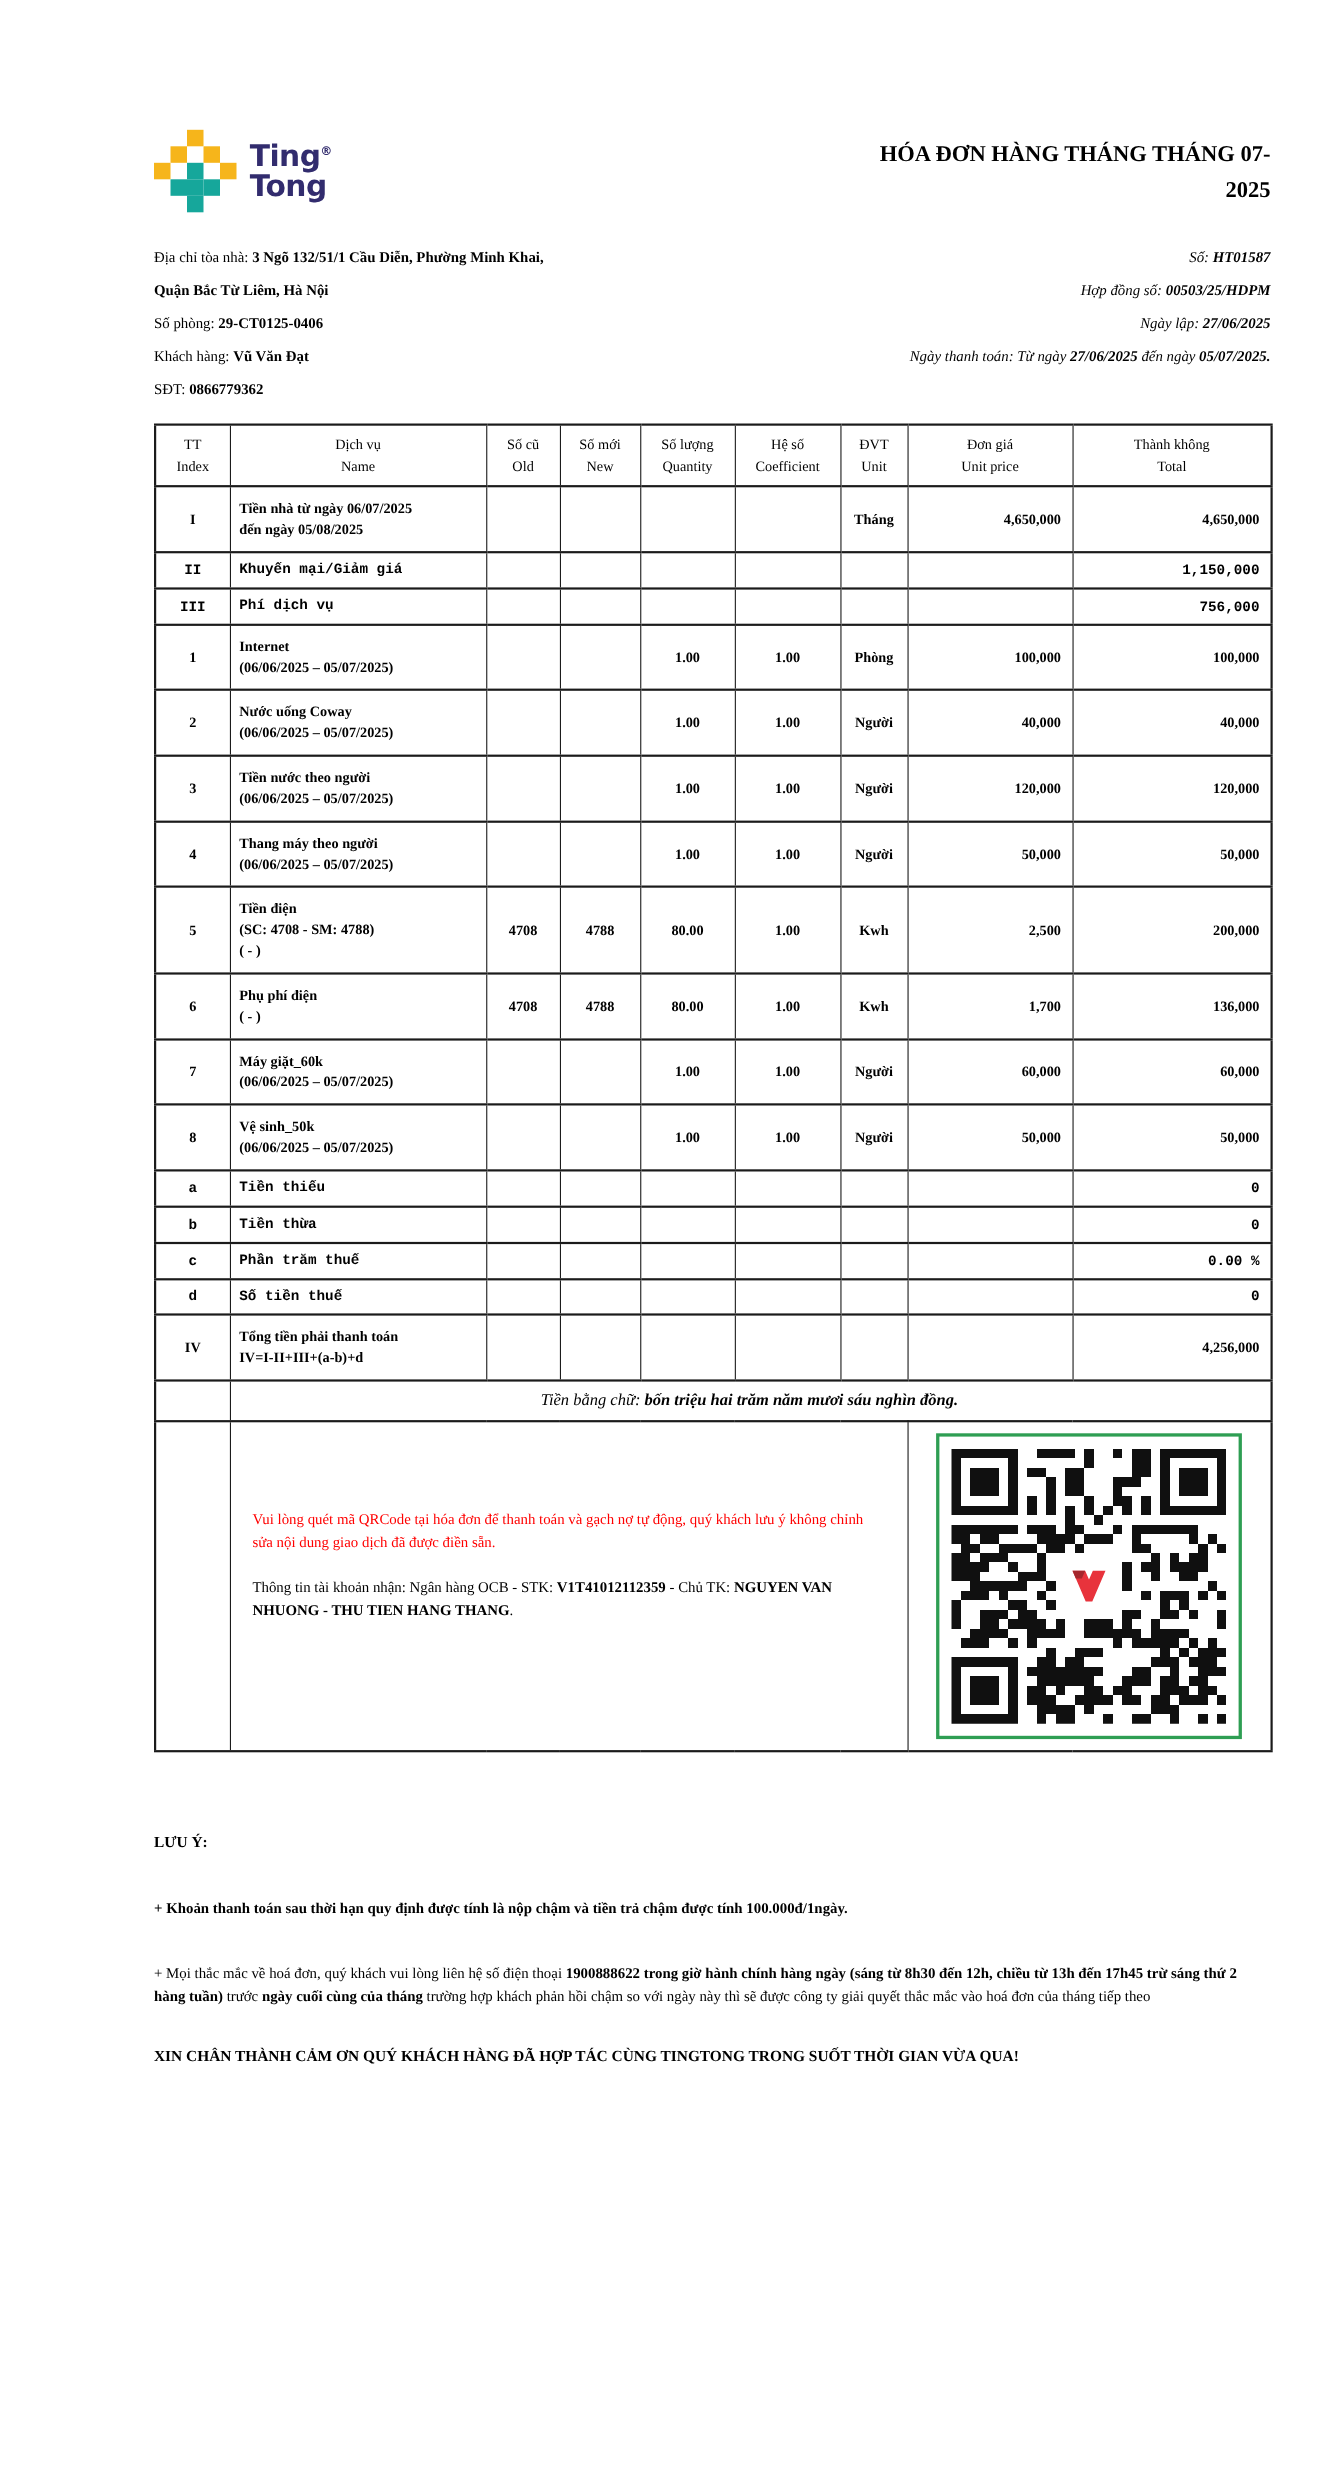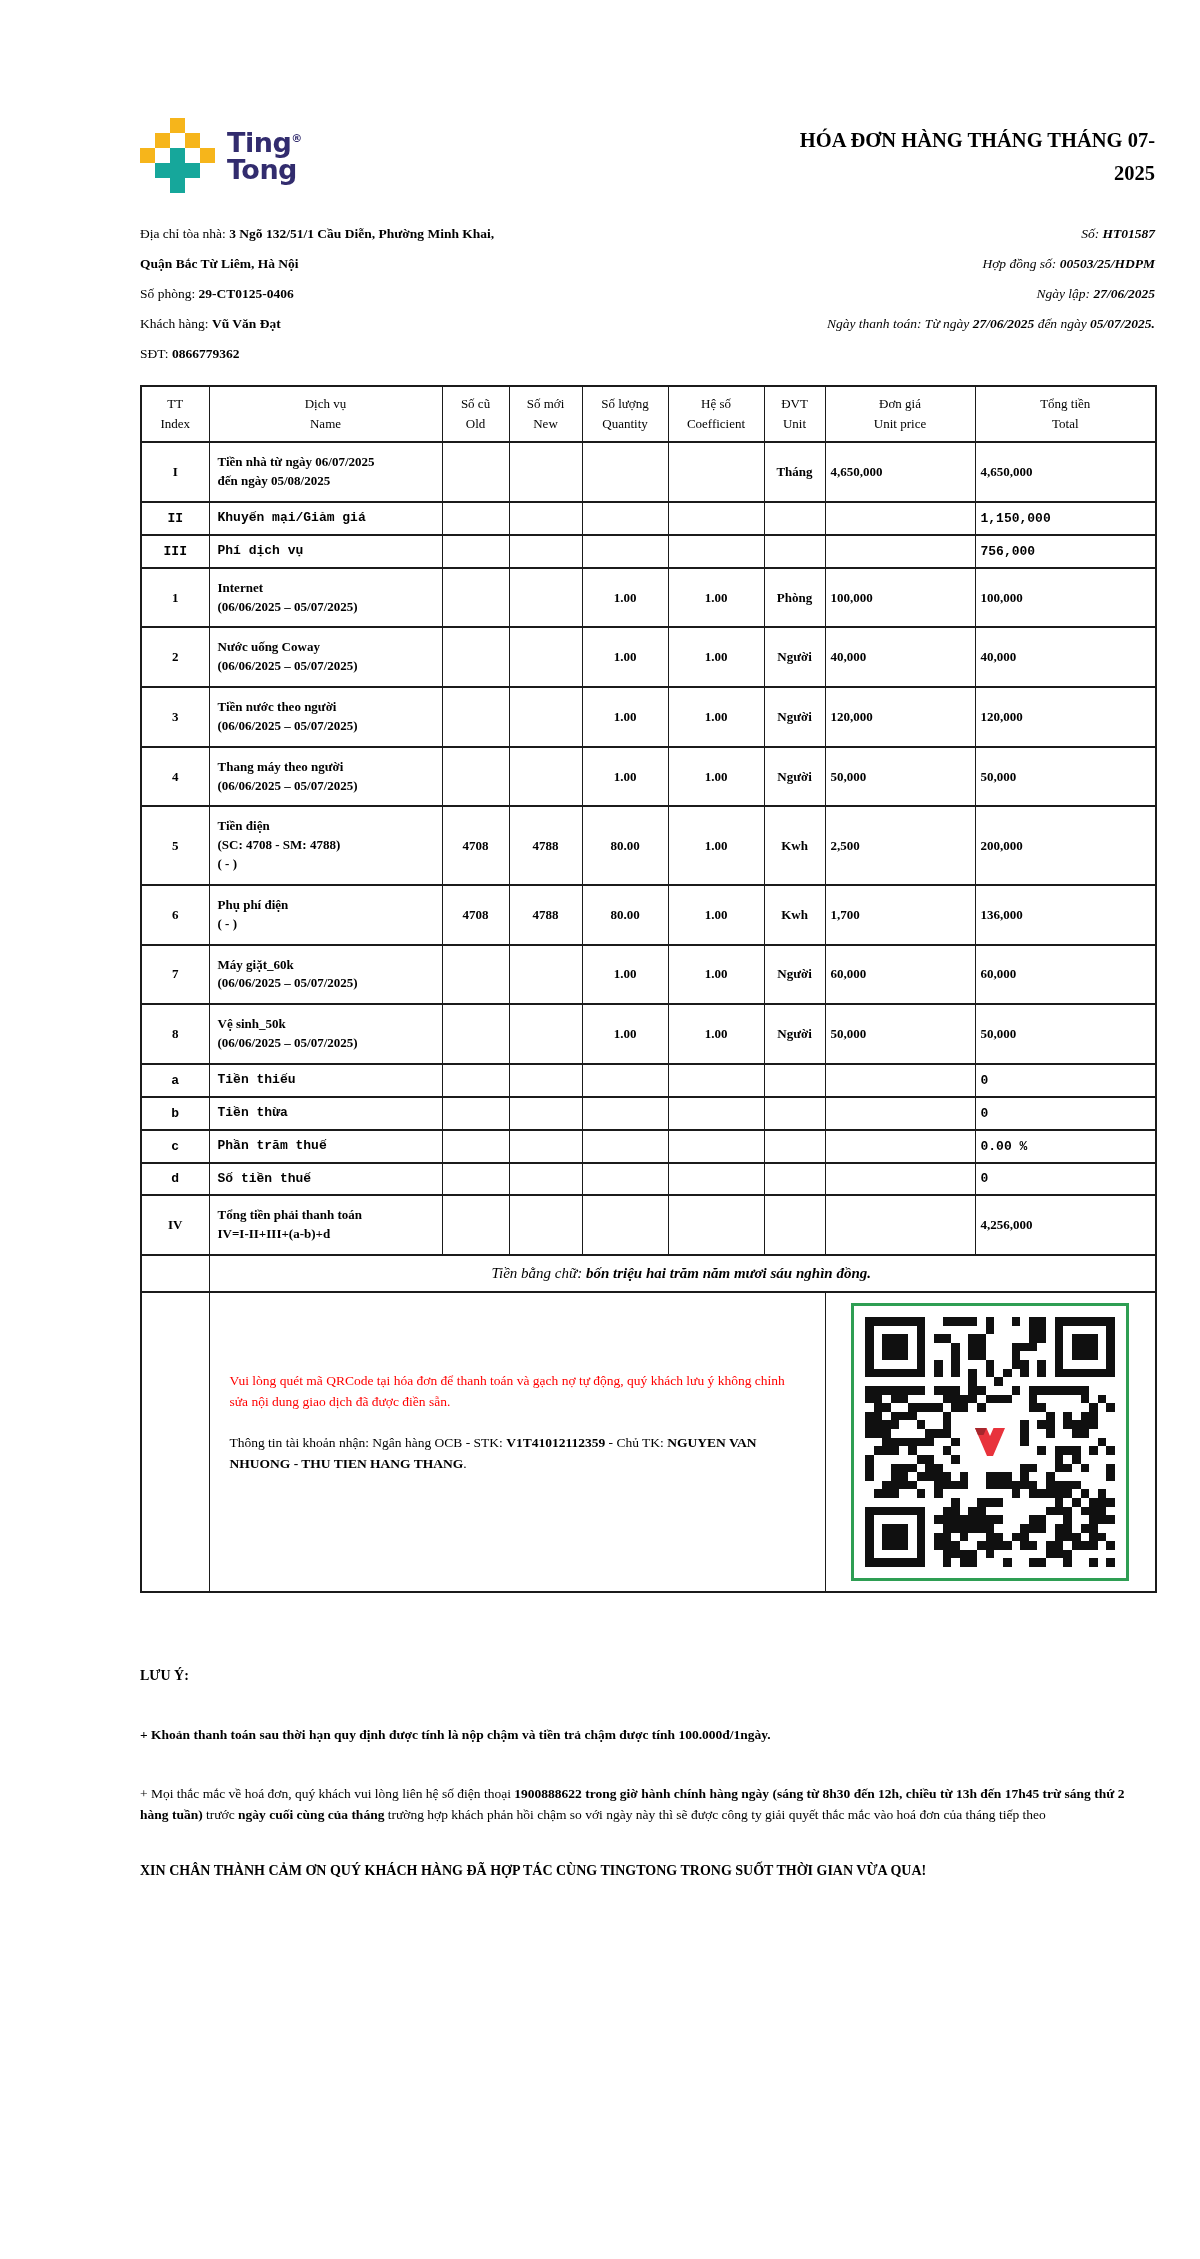--- a/index.html
+++ b/index.html
@@ -27,21 +27,21 @@
   
   table.invoice{border-collapse:collapse;width:1015px;margin-top:16px;table-layout:fixed;}
   table.invoice,table.invoice th,table.invoice td{border:1px solid #1b1b1b;}
   table.invoice th,table.invoice td{border-top-width:2px;border-bottom-width:2px;}
   table.invoice{border-width:2px;}
   th.hcell{font-size:13px;font-weight:normal;padding:7px 3px;line-height:1.55;text-align:center;}
   td{font-size:13px;font-weight:bold;vertical-align:middle;padding:8px 5px;}
   td.c-index{text-align:center;}
   td.c-name{text-align:left;padding-left:8px;line-height:1.45;}
   td.c-center{text-align:center;}
-  td.c-num{padding-right:10px;}
+  td.c-num{text-align:right;padding-right:10px;}
   tr.row-small td{padding-top:6px;padding-bottom:6px;font-family:Liberation Mono, monospace;}
   tr.row-service td{padding-top:10px;padding-bottom:10px;}
   td.words-cell{font-weight:normal;font-style:italic;font-size:15px;padding:9px 22px 9px 20px;text-align:center;}
   td.words-cell .seg-b{font-style:italic;}
 
   
   td.qr-text-cell{font-weight:normal;font-size:13.5px;line-height:1.55;
                   padding:74px 28px 40px 20px;vertical-align:top;}
   .qr-red{color:#ff0000;margin:4px 0 20px 0;}
   .qr-account{margin:0;}
@@ -165,21 +165,21 @@
             </th>
           <th class="hcell">
               <div>ĐVT</div>
               <div>Unit</div>
             </th>
           <th class="hcell">
               <div>Đơn giá</div>
               <div>Unit price</div>
             </th>
           <th class="hcell">
-              <div>Tổng tiền</div>
+              <div>Thành không</div>
               <div>Total</div>
             </th>
         </tr>
       </thead>
       <tbody id="invoice-body">
           <tr class="row-service">
             <td class="c-index">I</td>
             <td class="c-name">
               <div>Tiền nhà từ ngày 06/07/2025</div>
               <div>đến ngày 05/08/2025</div>

